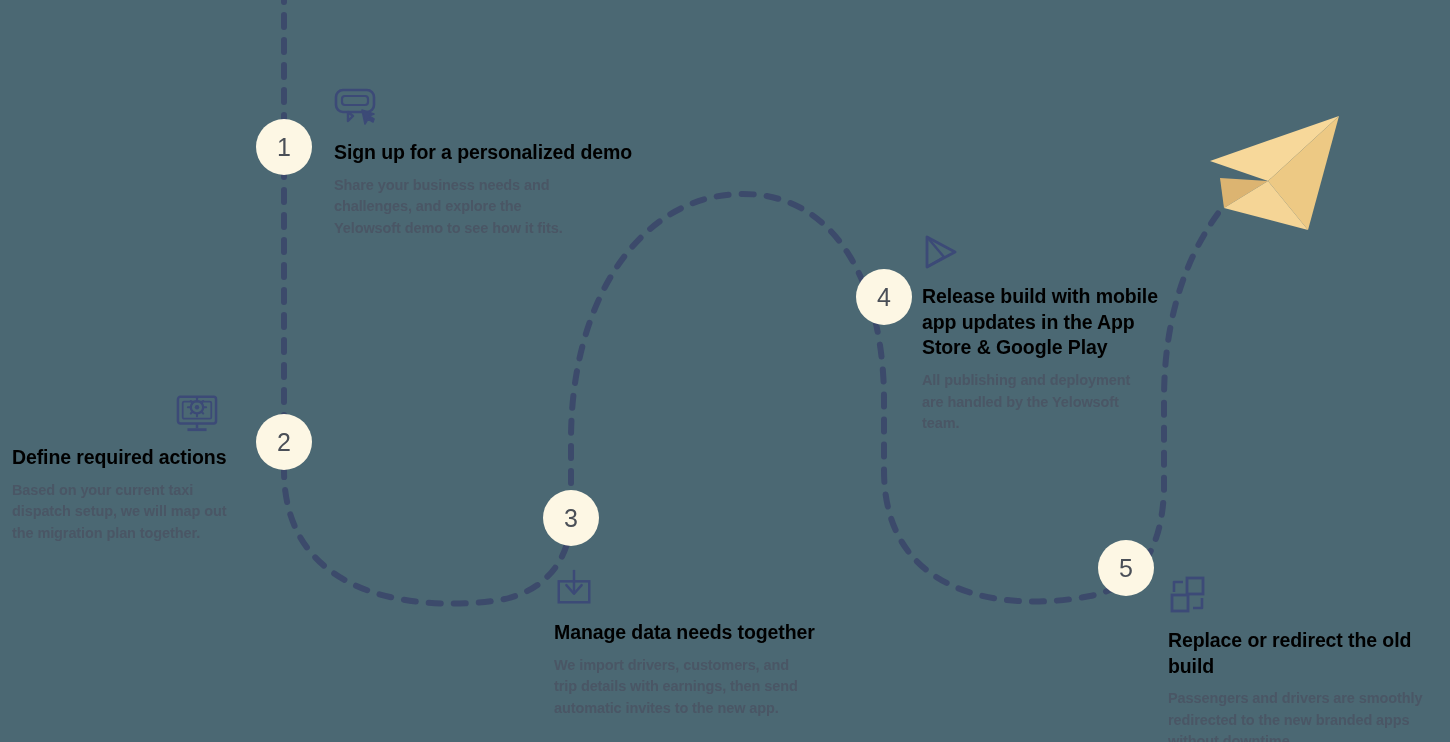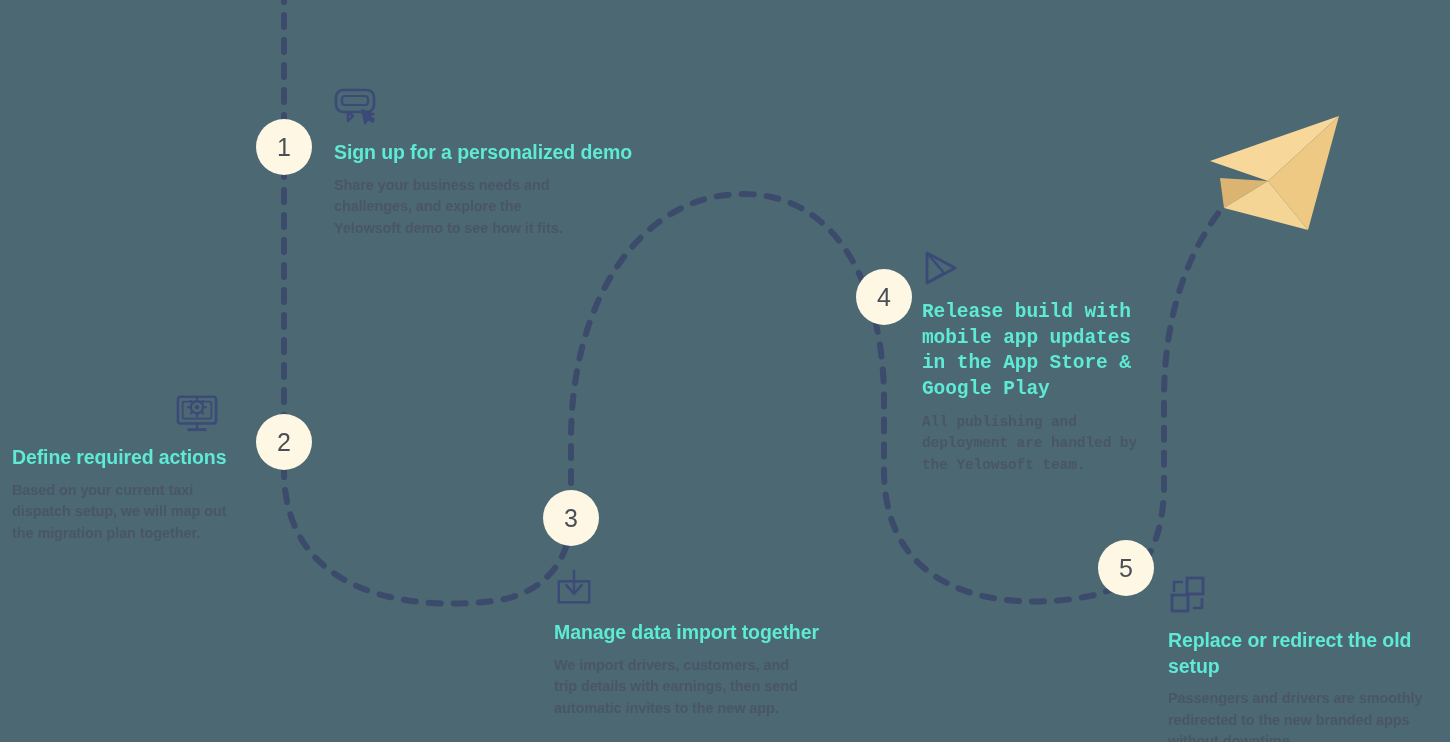--- a/index.html
+++ b/index.html
@@ -46,21 +46,21 @@
     position: absolute;
   }
   .step-icon {
     margin-bottom: 12px;
     height: 40px;
     display: block;
   }
   .step-title {
     font-size: 19.5px;
     font-weight: bold;
-    color: #5eead4;
+    color: #000000;
     line-height: 1.32;
     margin: 0 0 9px 0;
     letter-spacing: -0.1px;
   }
   .step-desc {
     font-size: 14.5px;
     font-weight: bold;
     color: #4a5665;
     line-height: 1.48;
     margin: 0;
@@ -150,37 +150,37 @@
     <p class="step-title">Define required actions</p>
     <p class="step-desc" style="width:232px;">Based on your current taxi dispatch setup, we will map out the migration plan together.</p>
   </div>
 
   <div class="step-block" style="left:554px; top:568px; width:310px;">
     <svg class="step-icon" width="40" height="42" viewBox="0 0 40 42">
       <line x1="20" y1="2" x2="20" y2="25" stroke="#3c4a77" stroke-width="2.6"></line>
       <path d="M 12 18 L 20 27 L 28 18" fill="none" stroke="#3c4a77" stroke-width="2.6" stroke-linejoin="round" stroke-linecap="round"></path>
       <rect x="4" y="14" width="32" height="22" fill="none" stroke="#3c4a77" stroke-width="2.6"></rect>
     </svg>
-    <p class="step-title">Manage data import together</p>
+    <p class="step-title">Manage data needs together</p>
     <p class="step-desc" style="width:246px;">We import drivers, customers, and trip details with earnings, then send automatic invites to the new app.</p>
   </div>
 
-  <div class="step-block" style="left:922px; top:248px; width:245px;font-family:Liberation Mono, monospace;">
+  <div class="step-block" style="left:922px; top:232px; width:245px;">
     <svg class="step-icon" width="40" height="38" viewBox="0 0 40 38">
       <path d="M 5 4 L 5 34 L 33 19 Z" fill="none" stroke="#3c4a77" stroke-width="2.8" stroke-linejoin="round"></path>
       <path d="M 5 4 L 22 24 L 5 34" fill="none" stroke="#3c4a77" stroke-width="2.4" stroke-linejoin="round"></path>
     </svg>
     <p class="step-title" style="width:238px;">Release build with mobile app updates in the App Store &amp; Google Play</p>
     <p class="step-desc" style="width:222px;">All publishing and deployment are handled by the Yelowsoft team.</p>
   </div>
 
   <div class="step-block" style="left:1168px; top:576px; width:282px;">
     <svg class="step-icon" width="42" height="40" viewBox="0 0 42 40">
       <rect x="19" y="2" width="16" height="16" fill="none" stroke="#3c4a77" stroke-width="2.8"></rect>
       <rect x="4" y="19" width="16" height="16" fill="none" stroke="#3c4a77" stroke-width="2.8"></rect>
       <path d="M 6 16 L 6 6 L 15 6" fill="none" stroke="#3c4a77" stroke-width="2.6" stroke-linejoin="round"></path>
       <path d="M 34 22 L 34 32 L 25 32" fill="none" stroke="#3c4a77" stroke-width="2.6" stroke-linejoin="round"></path>
     </svg>
-    <p class="step-title" style="width:268px;">Replace or redirect the old setup</p>
+    <p class="step-title" style="width:268px;">Replace or redirect the old build</p>
     <p class="step-desc" style="width:262px;">Passengers and drivers are smoothly redirected to the new branded apps without downtime.</p>
   </div>
 
 </div>
 
 </body></html>

